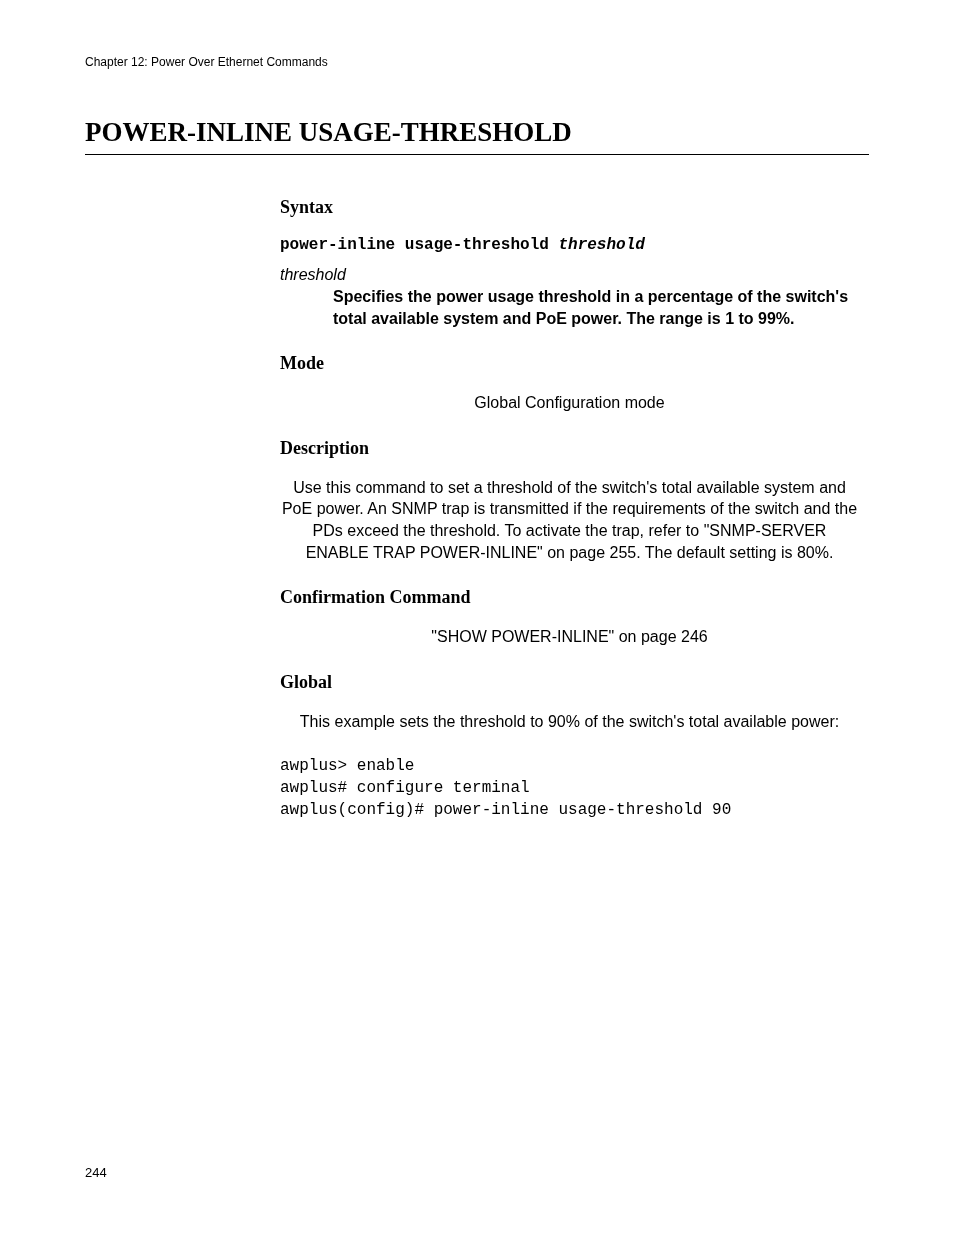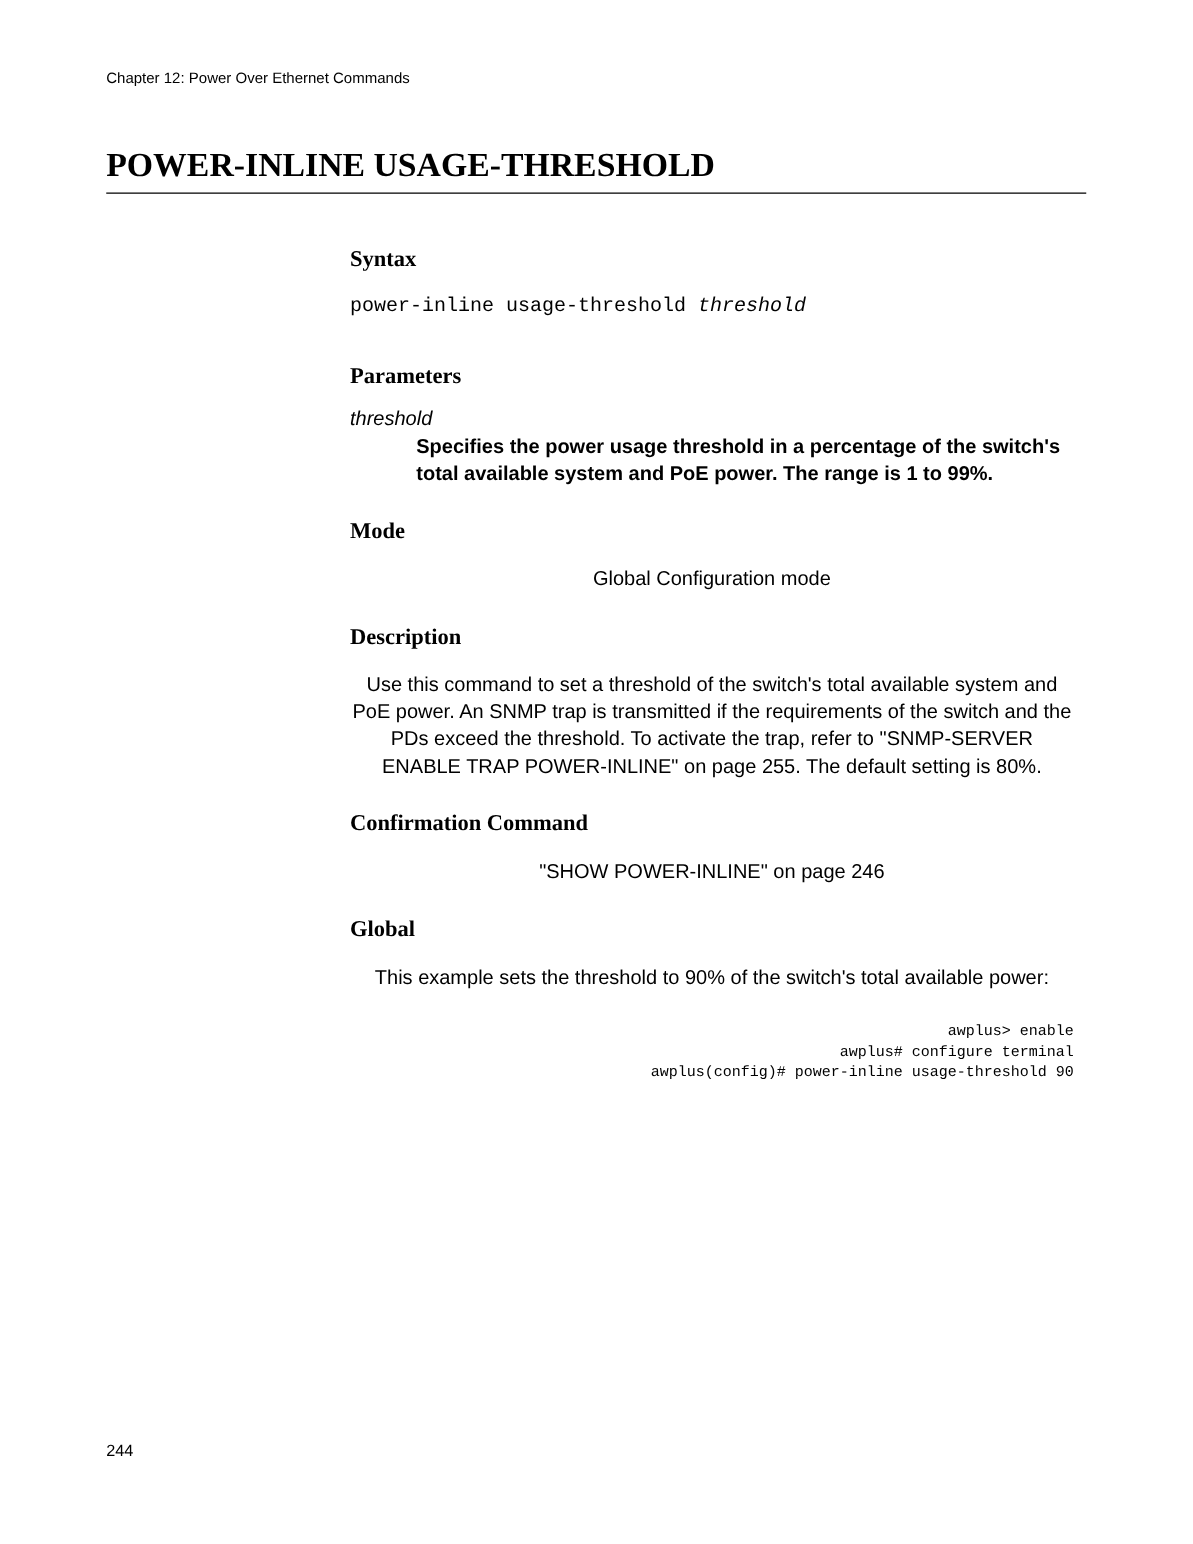--- a/index.html
+++ b/index.html
@@ -30,22 +30,23 @@
     }
     .section-heading {
       font-family: "Times New Roman", Times, serif;
       font-size: 18px;
       font-weight: bold;
       margin-bottom: 18px;
     }
     .code-line {
       font-family: "Courier New", Courier, monospace;
       font-size: 16px;
-      margin-bottom: 36px;
+      margin-bottom: 12px;
       white-space: pre;
+      font-weight: bold;
     }
     .code-italic {
       font-style: italic;
     }
     .param-name {
       font-style: italic;
       font-size: 16px;
       margin-bottom: 2px;
     }
     .param-desc {
@@ -56,28 +57,27 @@
       font-weight: bold;
     }
     .body-text {
       font-size: 16px;
       line-height: 1.35;
       margin-bottom: 24px;
       text-align: center;
     }
     .example-code {
       font-family: "Courier New", Courier, monospace;
-      font-size: 12px;
+      font-size: 16px;
       line-height: 1.35;
       white-space: pre;
-      text-align: right;
     }
     .page-number {
       position: absolute;
-      bottom: 67px;
+      bottom: 55px;
       left: 85px;
       font-size: 13px;
     }
     .sp-syntax { margin-top: 0; }
     .sp-parameters { margin-top: 0; margin-bottom: 16px; }
     .sp-mode { margin-top: 16px; }
     .sp-description { margin-top: 0; }
     .sp-confirmation { margin-top: 0; font-family: Liberation Serif, serif; }
     .sp-example { margin-top: 0; }
   </style>
@@ -86,21 +86,20 @@
 
 <div class="chapter-header">Chapter 12: Power Over Ethernet Commands</div>
 
 <div class="title">POWER-INLINE USAGE-THRESHOLD</div>
 
 <div class="content">
 
   <div class="section-heading sp-syntax">Syntax</div>
   <div class="code-line"><span>power-inline usage-threshold </span><span class="code-italic">threshold</span></div>
 
-  <div class="section-heading sp-parameters">Parameters</div>
   <div class="param-name">threshold</div>
   <div class="param-desc">Specifies the power usage threshold in a percentage of the switch's total available system and PoE power. The range is 1 to 99%.</div>
 
   <div class="section-heading sp-mode">Mode</div>
   <div class="body-text">Global Configuration mode</div>
 
   <div class="section-heading sp-description">Description</div>
   <div class="body-text">Use this command to set a threshold of the switch's total available system and PoE power. An SNMP trap is transmitted if the requirements of the switch and the PDs exceed the threshold. To activate the trap, refer to "SNMP-SERVER ENABLE TRAP POWER-INLINE" on page 255. The default setting is 80%.</div>
 
   <div class="section-heading sp-confirmation">Confirmation Command</div>

